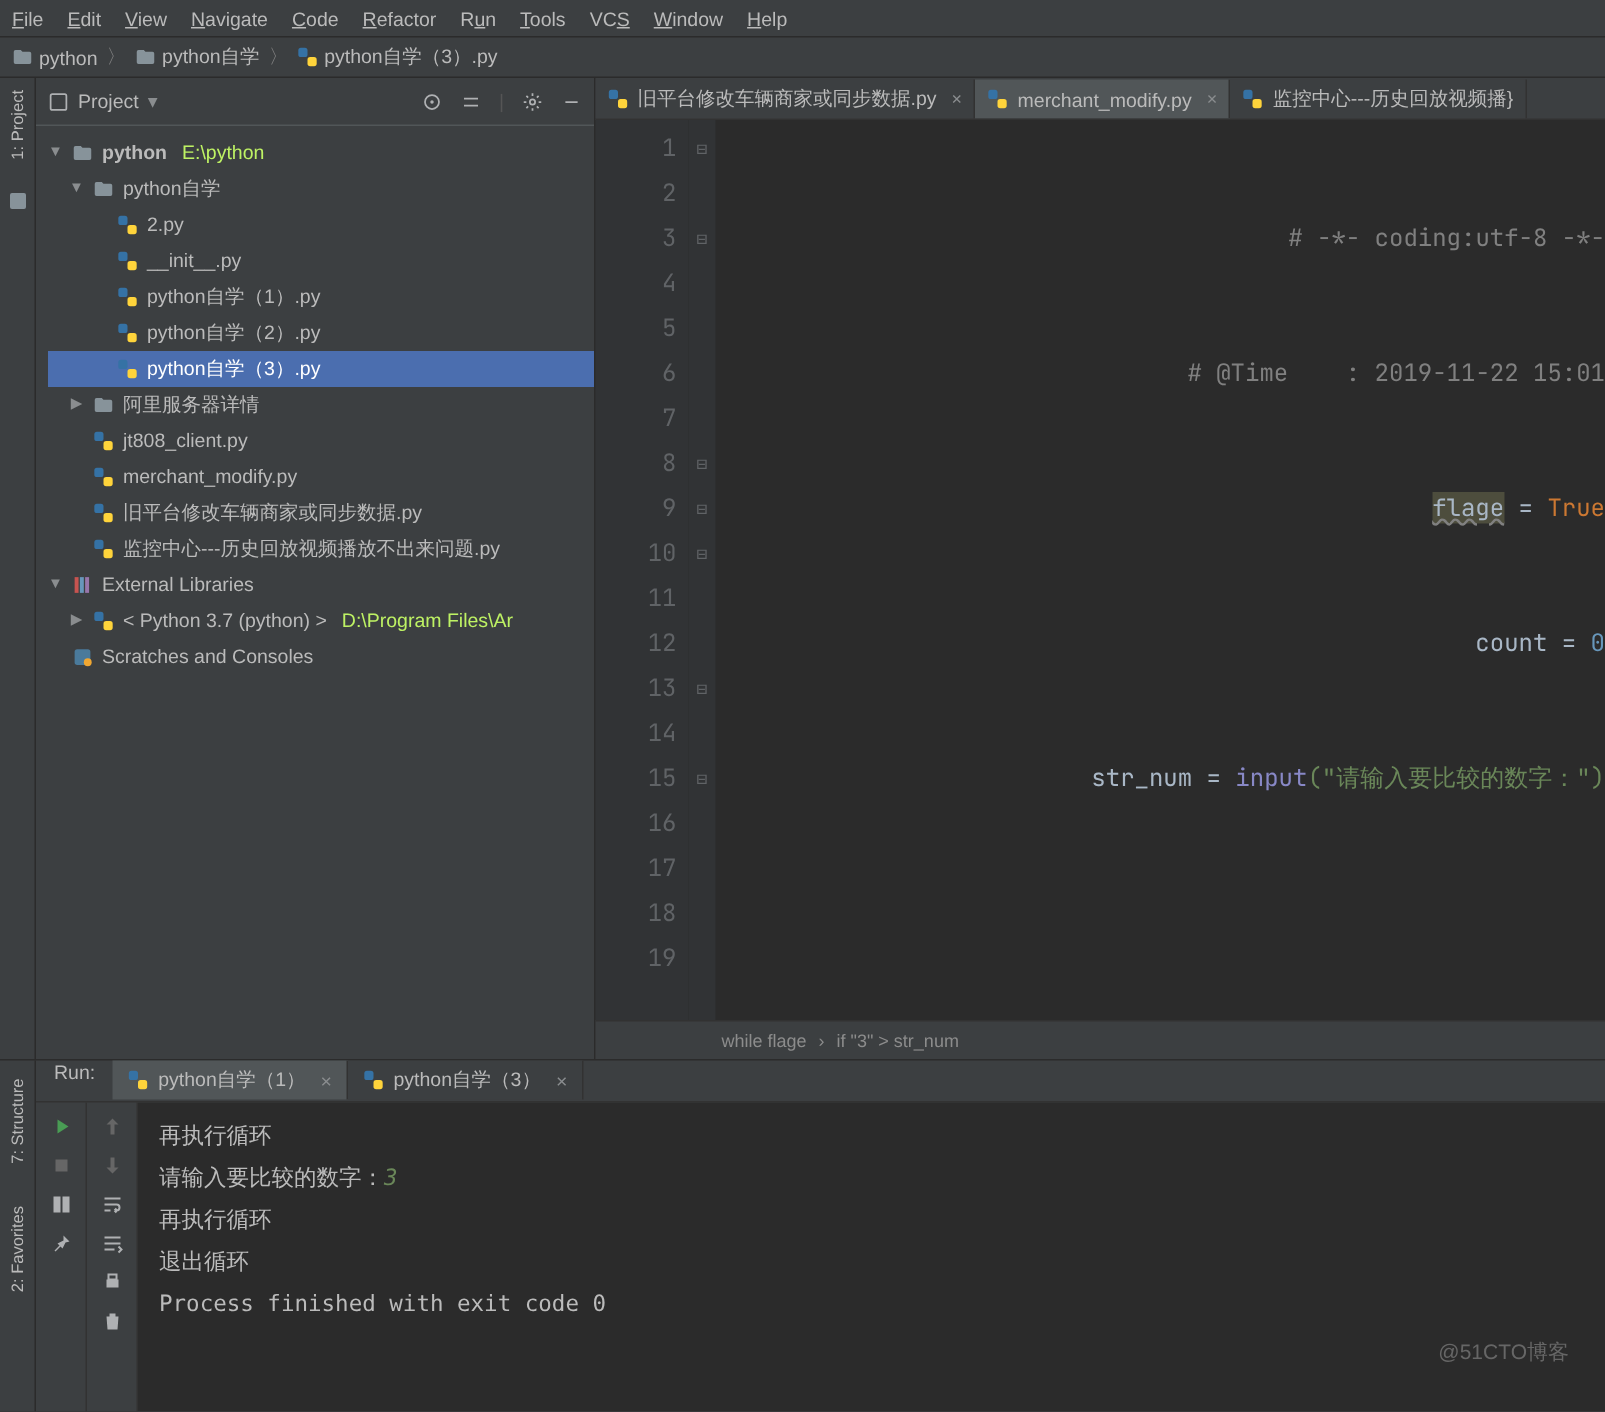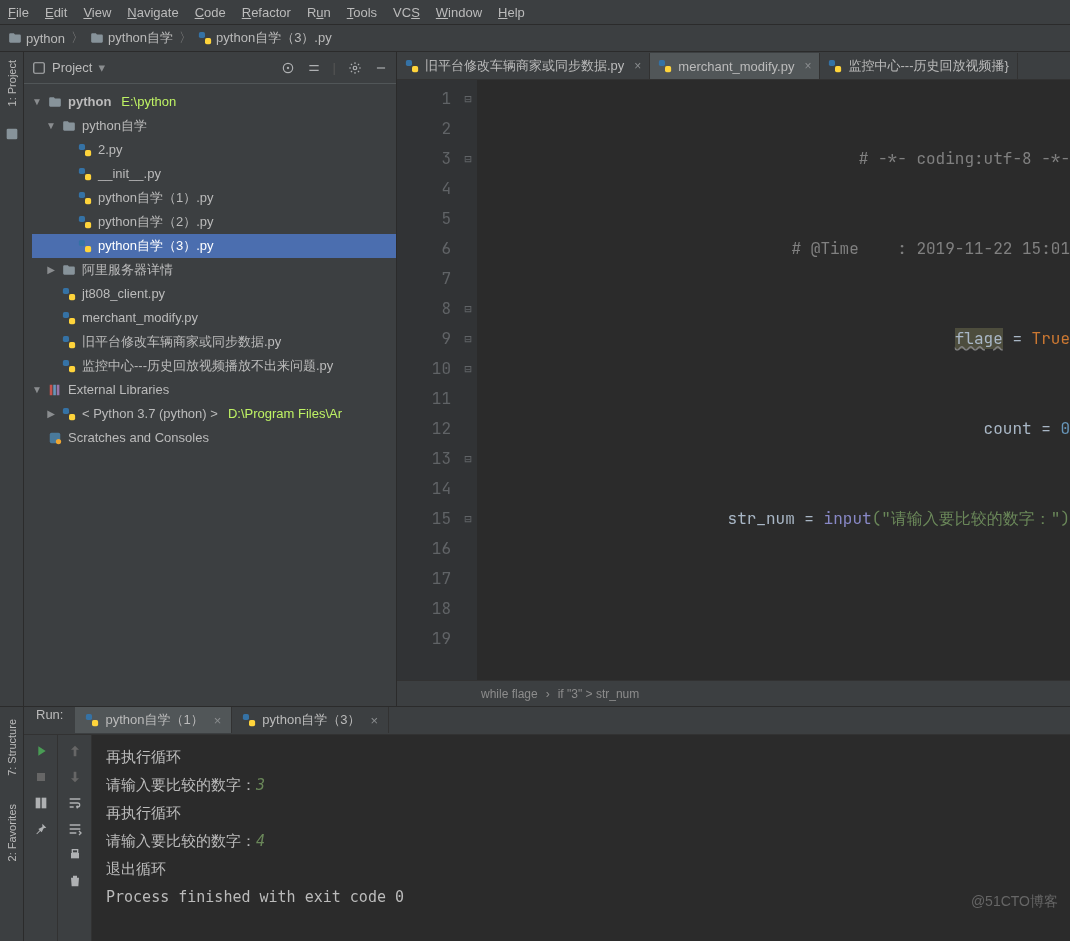--- a/index.html
+++ b/index.html
@@ -60,21 +60,21 @@
   .runtab { height:26px; display:flex; align-items:center; gap:6px; padding:0 10px; background:#515658; border-right:1px solid #323232; color:#bbbbbb; cursor:pointer;}
   .runtab .close{color:#8a8d8f; margin-left:4px;}
   .runtab.inactive{background:#3c3f41;}
   .run-body { display:flex; flex:1; }
   .run-side { width:34px; background:#3c3f41; display:flex; flex-direction:column; align-items:center; gap:10px; padding-top:8px; border-right:1px solid #323232;}
   .run-side2 { width:34px; background:#3c3f41; display:flex; flex-direction:column; align-items:center; gap:10px; padding-top:8px; border-right:1px solid #323232;}
   .rsico{ width:16px;height:16px; fill:#afb1b3; cursor:pointer;}
   .play{fill:#499c54;}
   .console { flex:1; font-family:"Consolas",monospace; font-size:15px; line-height:28px; padding:8px 14px; color:#bbbbbb; white-space:pre;}
   .console .inp{ color:#6a8759; font-style:italic;}
-  .watermark{ position:absolute; right:12px; bottom:30px; color:#666; font-size:14px;}
+  .watermark{ position:absolute; right:24px; bottom:30px; color:#666; font-size:14px;}
 </style>
 </head>
 <body>
 
 <div class="menubar">
   <span><u>F</u>ile</span>
   <span><u>E</u>dit</span>
   <span><u>V</u>iew</span>
   <span><u>N</u>avigate</span>
   <span><u>C</u>ode</span>
@@ -423,18 +423,18 @@
             <path d="M18 15l3 3-3 3" fill="none" stroke="#afb1b3" stroke-width="2"></path>
           </svg>
         <svg class="rsico" viewBox="0 0 24 24">
             <rect x="6" y="9" width="12" height="8"></rect>
             <rect x="8" y="4" width="8" height="5" fill="none" stroke="#afb1b3" stroke-width="2"></rect>
           </svg>
         <svg class="rsico" viewBox="0 0 24 24">
             <path d="M6 7h12l-1 13H7zM9 4h6v3H9z"></path>
           </svg>
       </div>
-      <div class="console" id="console-out"><div>再执行循环</div><div>请输入要比较的数字：<span class="inp">3</span></div><div>再执行循环</div><div>请输入要比较的数字：<span class="inp">4</span></div><div>退出循环</div><div></div><div>Process finished with exit code 0</div></div>
+      <div class="console" id="console-out"><div>再执行循环</div><div>请输入要比较的数字：<span class="inp">3</span></div><div>再执行循环</div><div>退出循环</div><div></div><div>Process finished with exit code 0</div></div>
     </div>
   </div>
 </div>
 
 <div class="watermark">@51CTO博客</div>
 
 </body></html>

